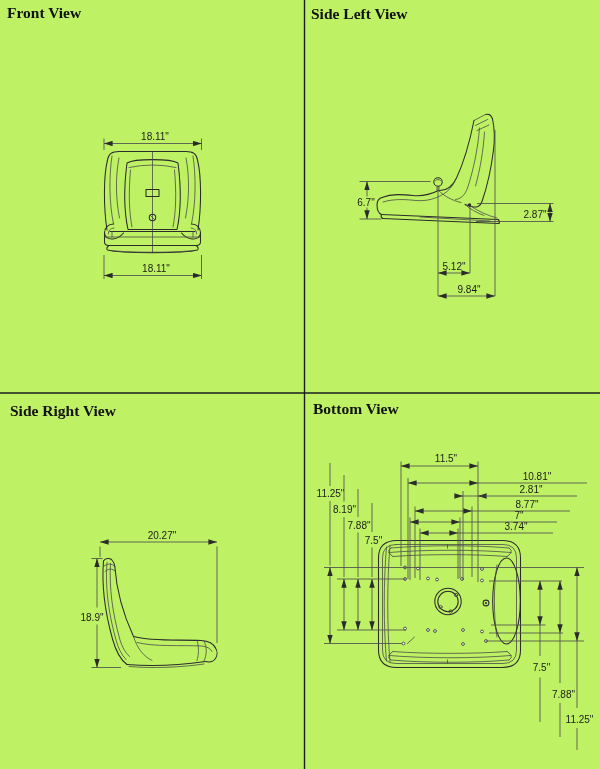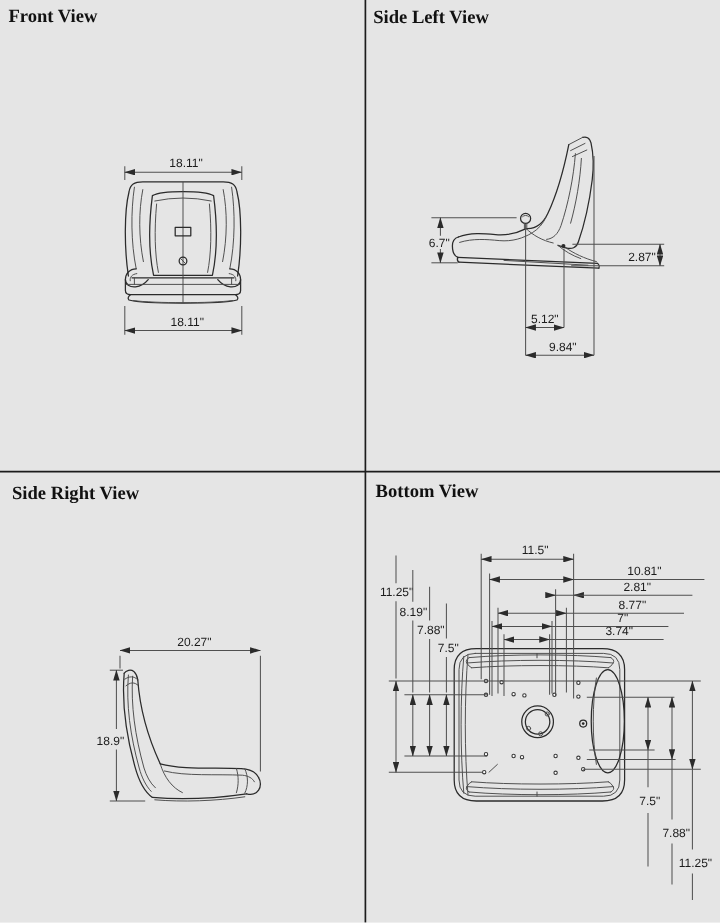--- a/index.html
+++ b/index.html
@@ -1,16 +1,16 @@
 <!DOCTYPE html>
 <html><head>
 <meta charset="utf-8">
 <style>
   html,body { margin:0; padding:0; background:#ffffff; }
-  .sheet { position:relative; width:600px; height:769px; background:#e5e5e5; overflow:hidden; }
+  .sheet { position:relative; width:600px; height:769px; background:#bef264; overflow:hidden; }
   svg text { user-select:none; }
   .title { font-family:"Liberation Serif", serif; font-weight:bold; font-size:15.5px; fill:#111111; }
   .dim   { font-family:"Liberation Sans", sans-serif; font-size:10px; fill:#1c1c1c; }
   .sh  { fill:none; stroke:#2b2b2b; stroke-width:1.05; stroke-linecap:round; stroke-linejoin:round; }
   .sh2 { fill:none; stroke:#4a4a4a; stroke-width:0.8; stroke-linecap:round; stroke-linejoin:round; }
   .ln  { fill:none; stroke:#4f4f4f; stroke-width:0.85; }
   .dv  { stroke:#1c1c1c; stroke-width:1.4; }
   .hole{ fill:#ffffff; stroke:#3a3a3a; stroke-width:0.9; }
   .dot { fill:#2b2b2b; stroke:none; }
 </style>

